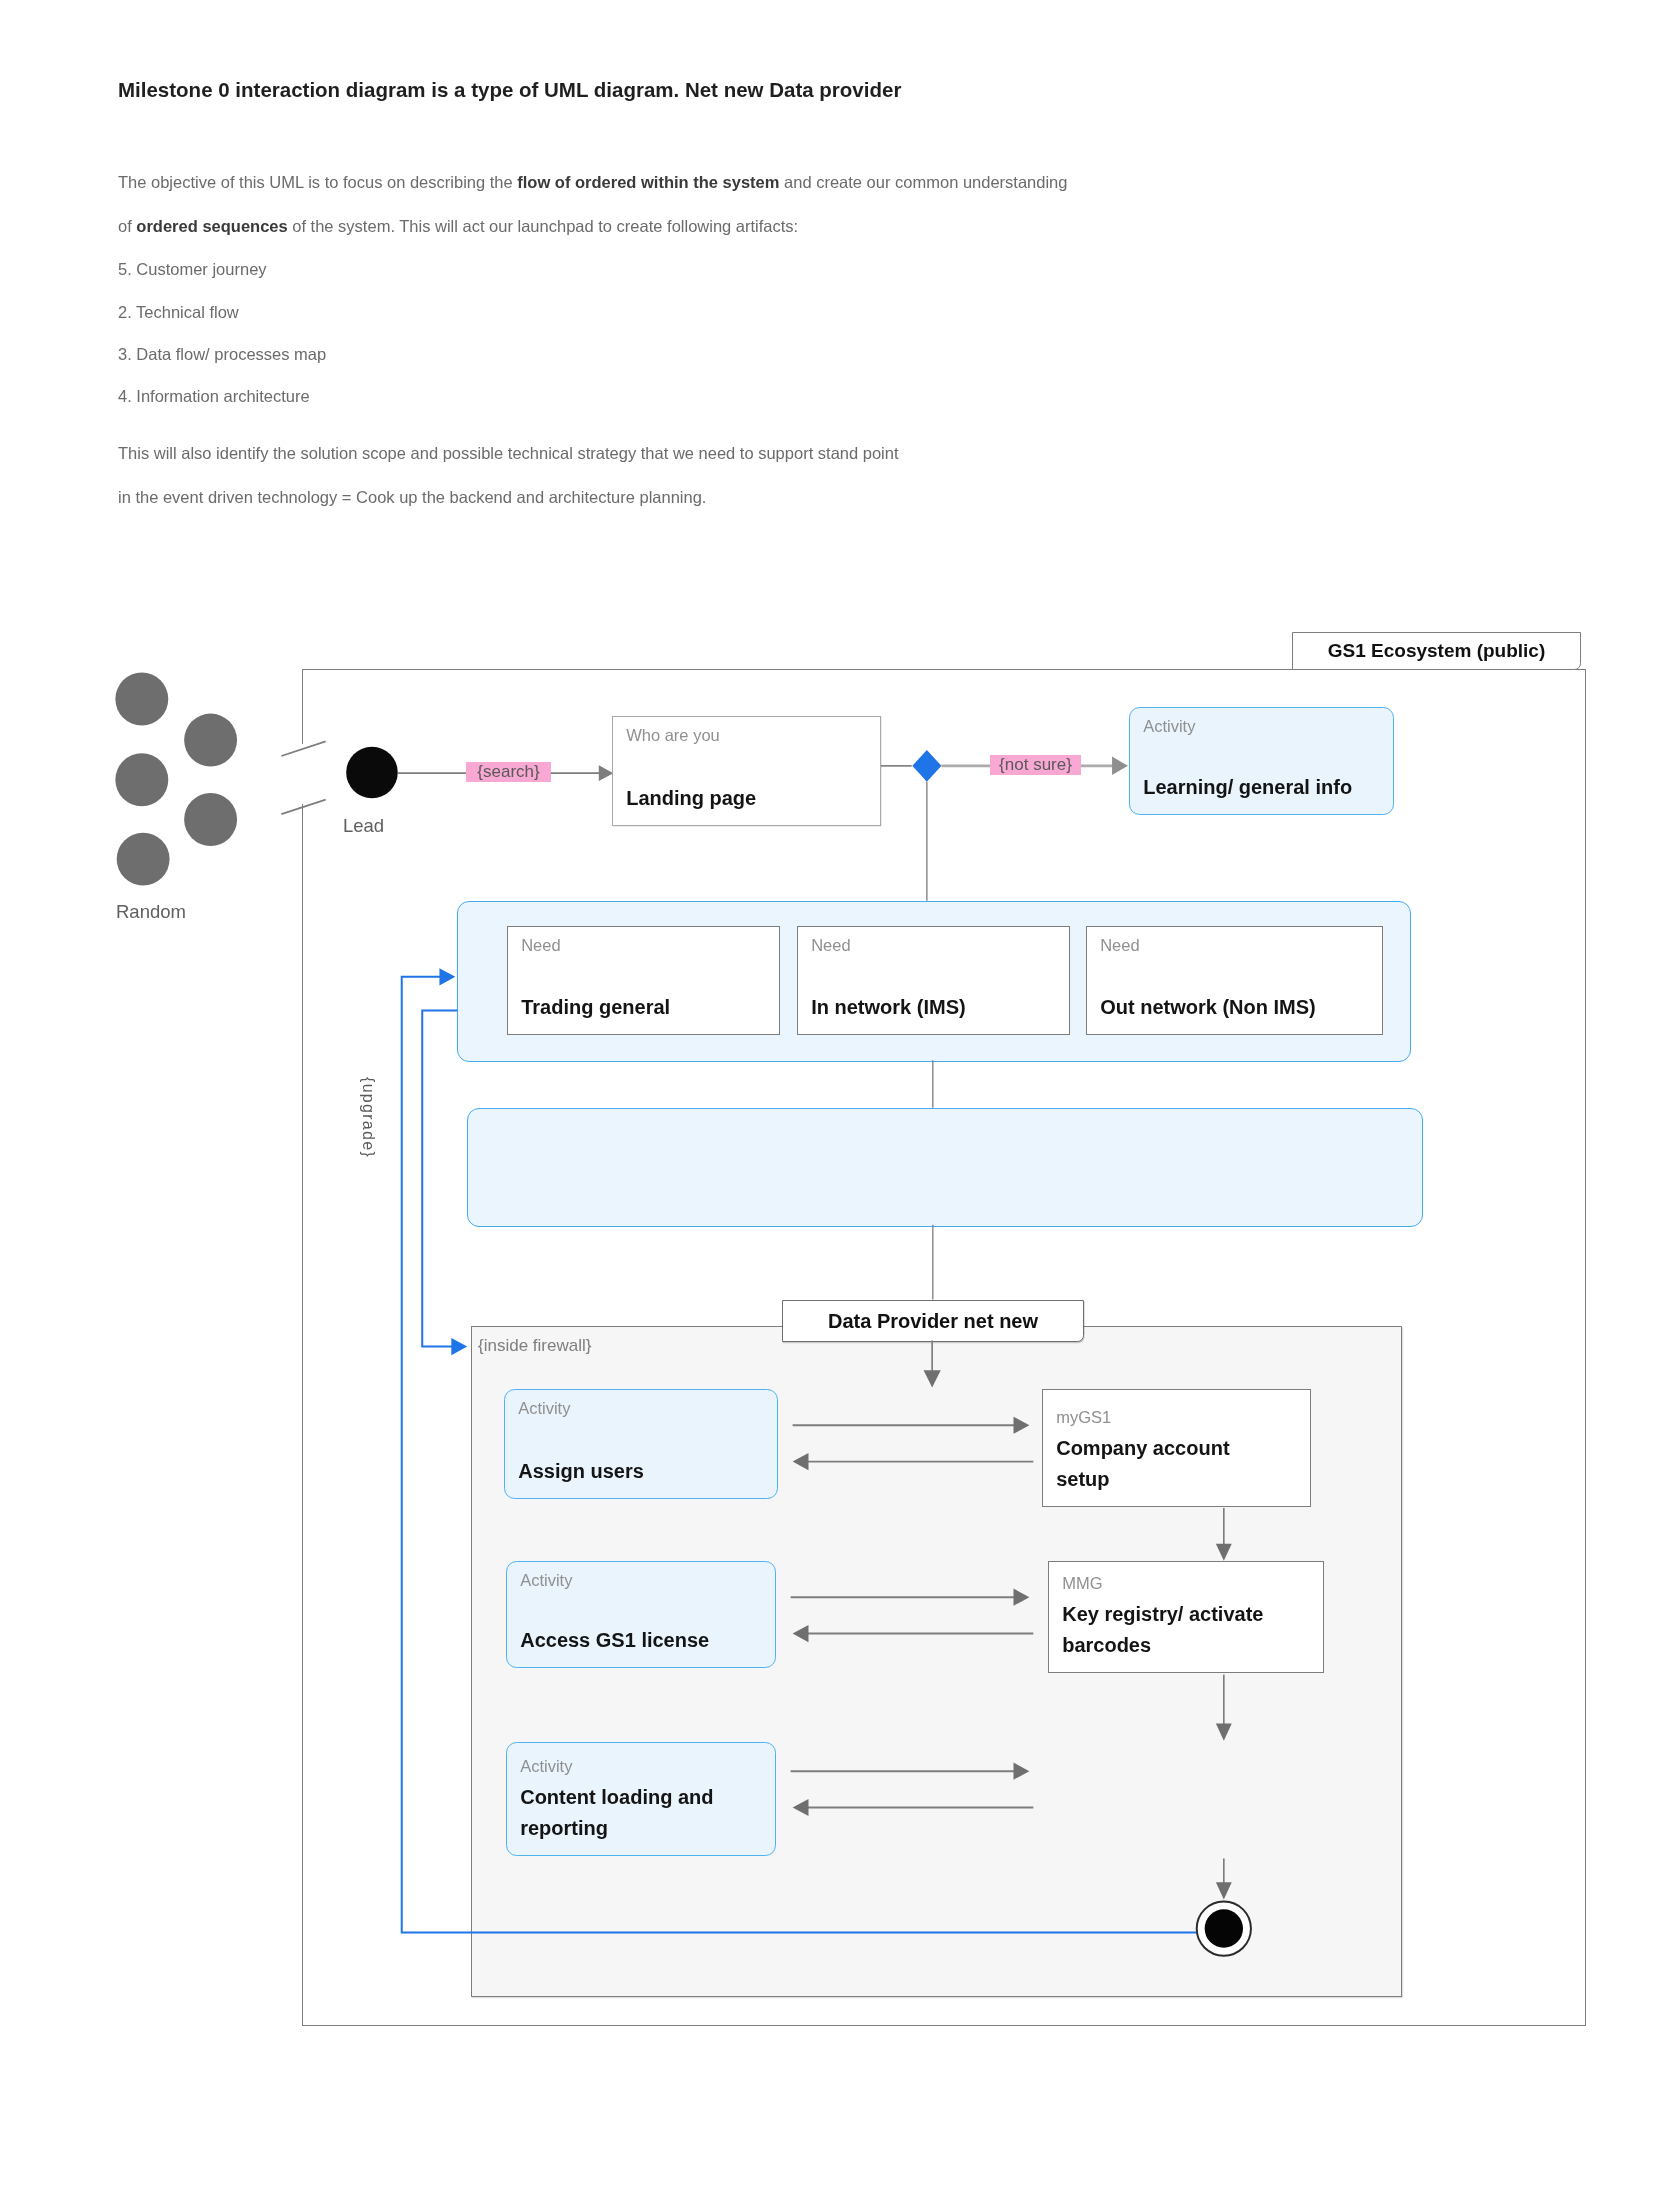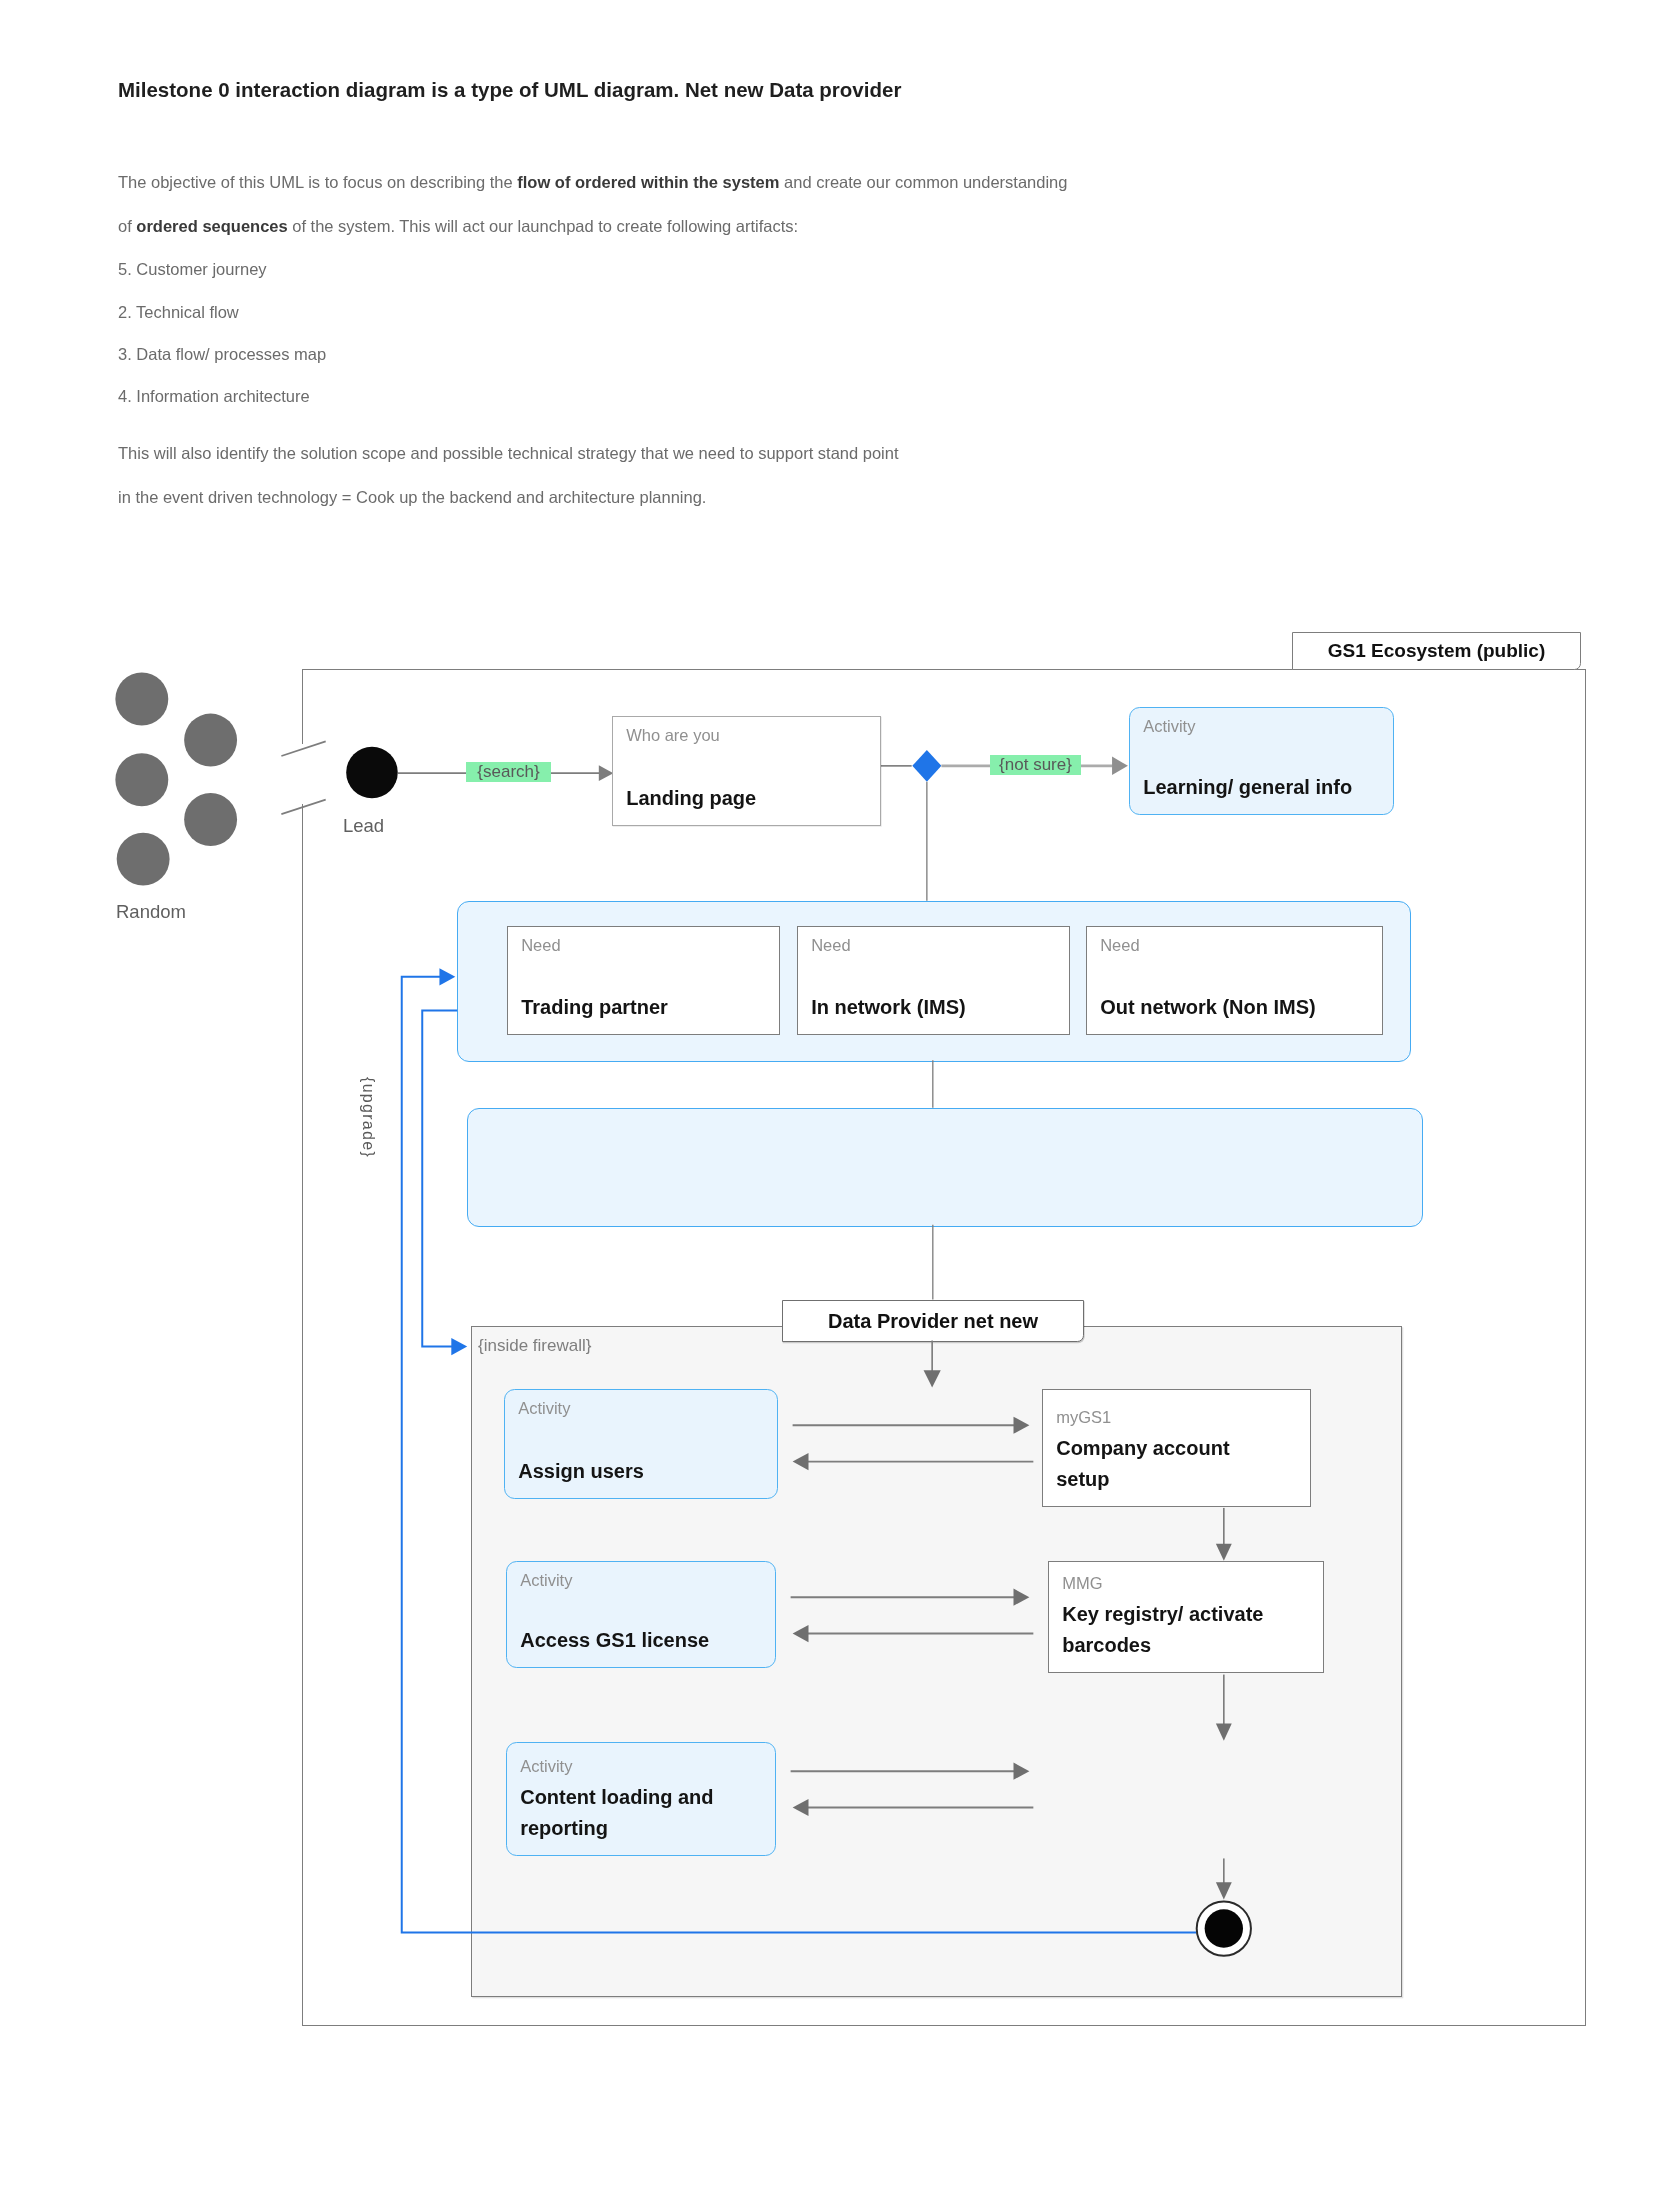--- a/index.html
+++ b/index.html
@@ -27,21 +27,21 @@
   
   .node{box-sizing:border-box;display:flex;flex-direction:column;justify-content:space-between;
     padding:9.3px 13.2px 10.6px 13.2px;}
   .node.stacked{justify-content:flex-end;gap:6px;}
   .node .hdr{font-size:16.5px;color:#909090;}
   .node .lbl{font-size:20px;font-weight:700;color:#141414;line-height:1.55;}
   .white-node{background:#ffffff;border:1.3px solid #7d7d7d;}
   .plain-node{background:#ffffff;border:1.3px solid #a9a9a9;box-shadow:0.7px 0.7px 0 rgba(0,0,0,0.10);}
   .activity-node{background:#e9f4fd;border:1.3px solid #4fb2f3;border-radius:10.6px;}
   
-  .edge-label{font-size:17px;color:#595959;background:#86efac;text-align:center;white-space:nowrap;}
+  .edge-label{font-size:17px;color:#595959;background:#f9a8d4;text-align:center;white-space:nowrap;}
   .fig-label{font-size:18.5px;color:#5f5f5f;white-space:nowrap;}
   #upgrade-label{left:359px;top:1077px;font-size:16px;color:#595959;writing-mode:vertical-rl;
     text-orientation:sideways;letter-spacing:1.3px;}
   #firewall-label{left:478px;top:1336px;font-size:17px;color:#7f7f7f;}
 </style>
 </head>
 <body>
 
 <div id="canvas">
 
@@ -142,21 +142,21 @@
     <div class="lbl">Landing page</div>
   </div>
 
   <div class="abs node activity-node" style="left:1129px;top:707px;width:265px;height:108px">
     <div class="hdr">Activity</div>
     <div class="lbl" style="white-space:nowrap">Learning/ general info</div>
   </div>
 
   <div class="abs node white-node" style="left:507px;top:926px;width:273px;height:109px">
     <div class="hdr">Need</div>
-    <div class="lbl">Trading partner</div>
+    <div class="lbl">Trading general</div>
   </div>
   <div class="abs node white-node" style="left:797px;top:926px;width:273px;height:109px">
     <div class="hdr">Need</div>
     <div class="lbl">In network (IMS)</div>
   </div>
   <div class="abs node white-node" style="left:1086px;top:926px;width:297px;height:109px">
     <div class="hdr">Need</div>
     <div class="lbl" style="white-space:nowrap">Out network (Non IMS)</div>
   </div>
 

